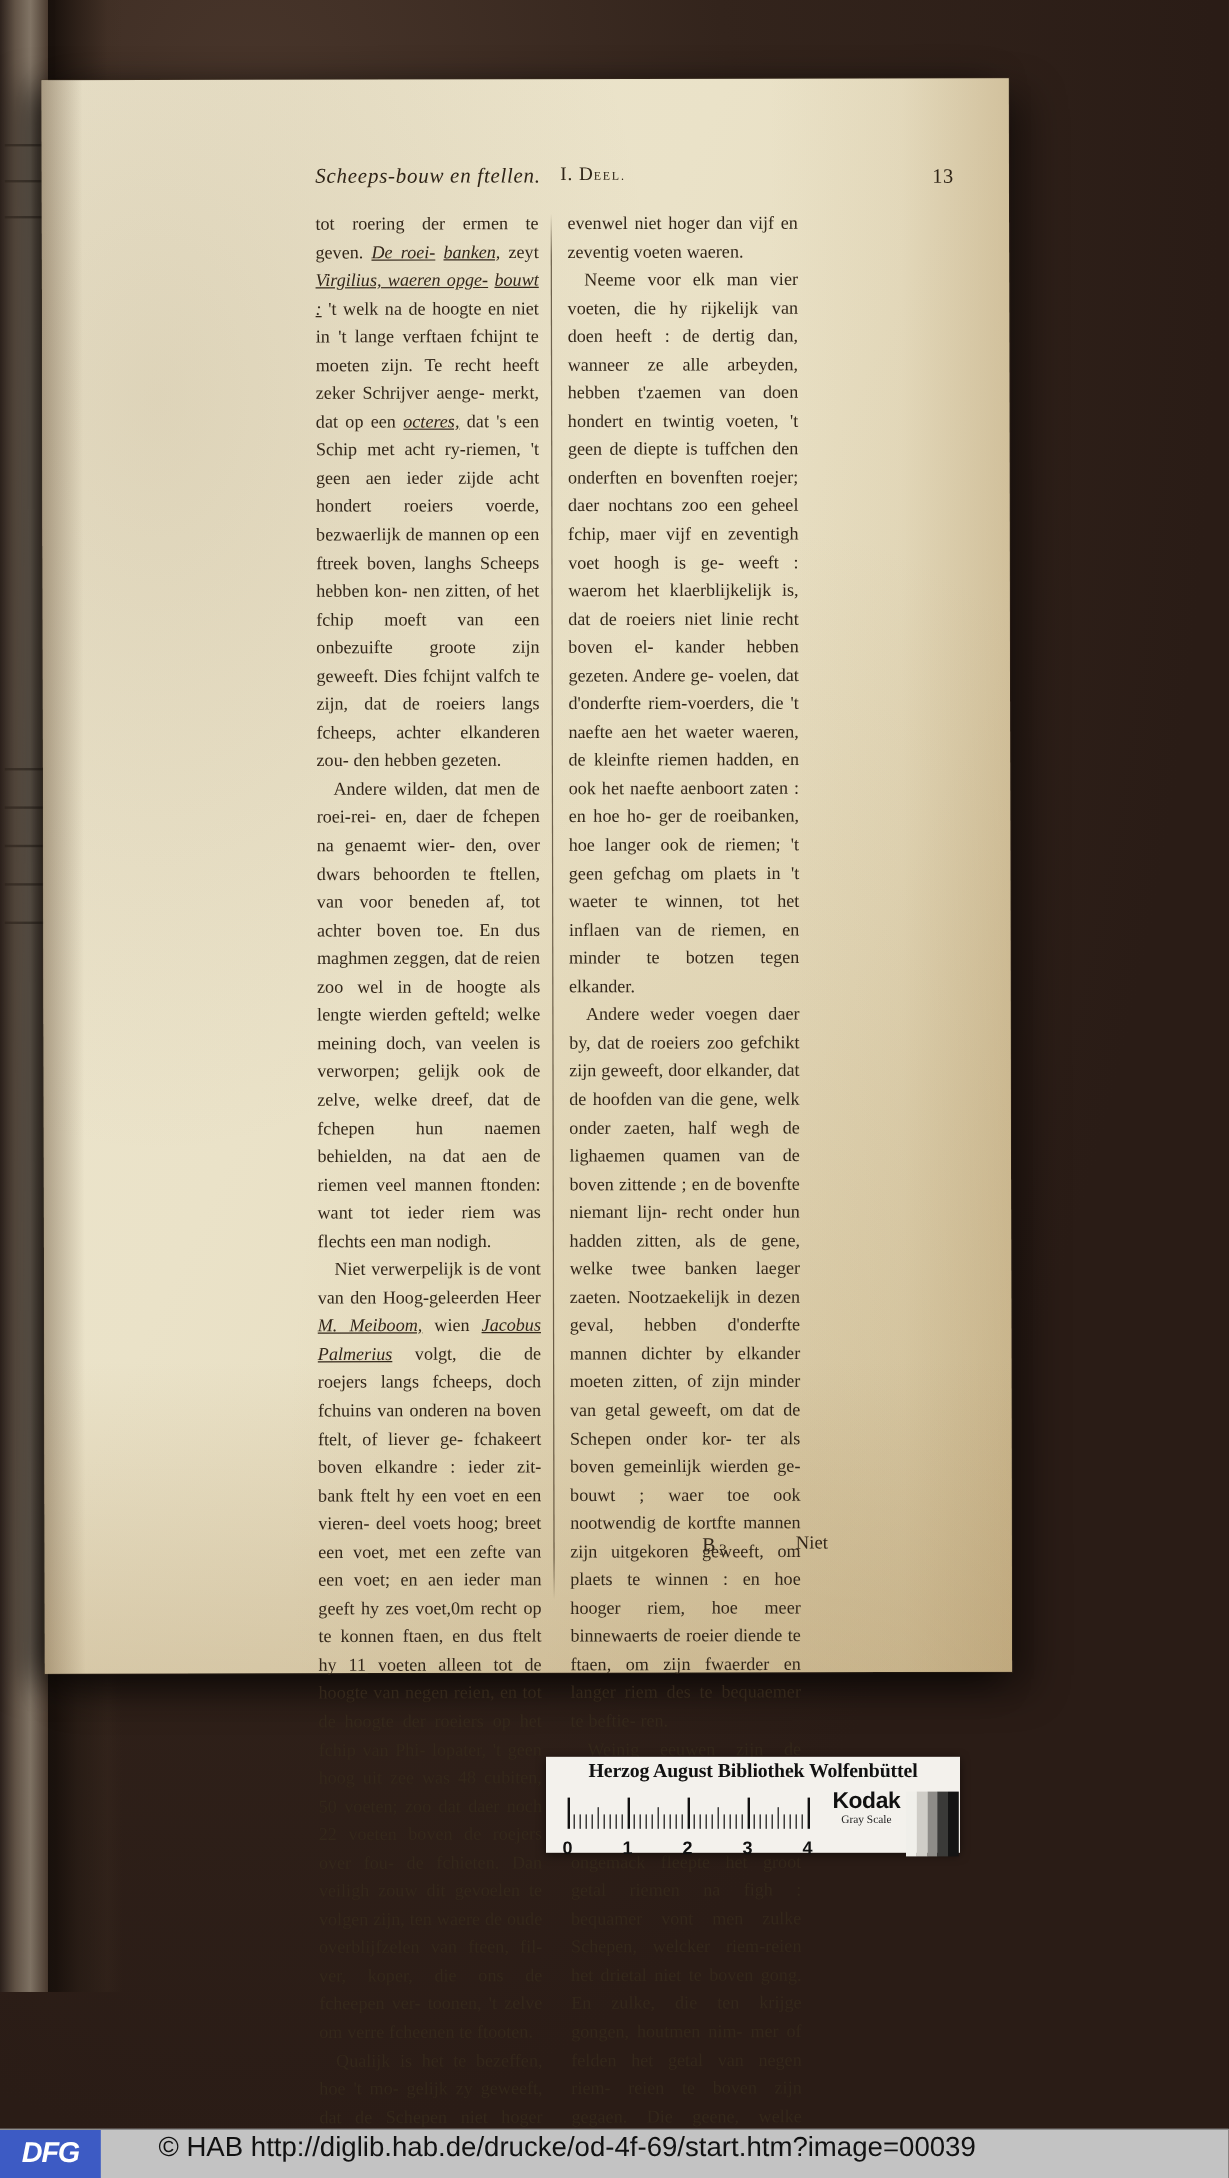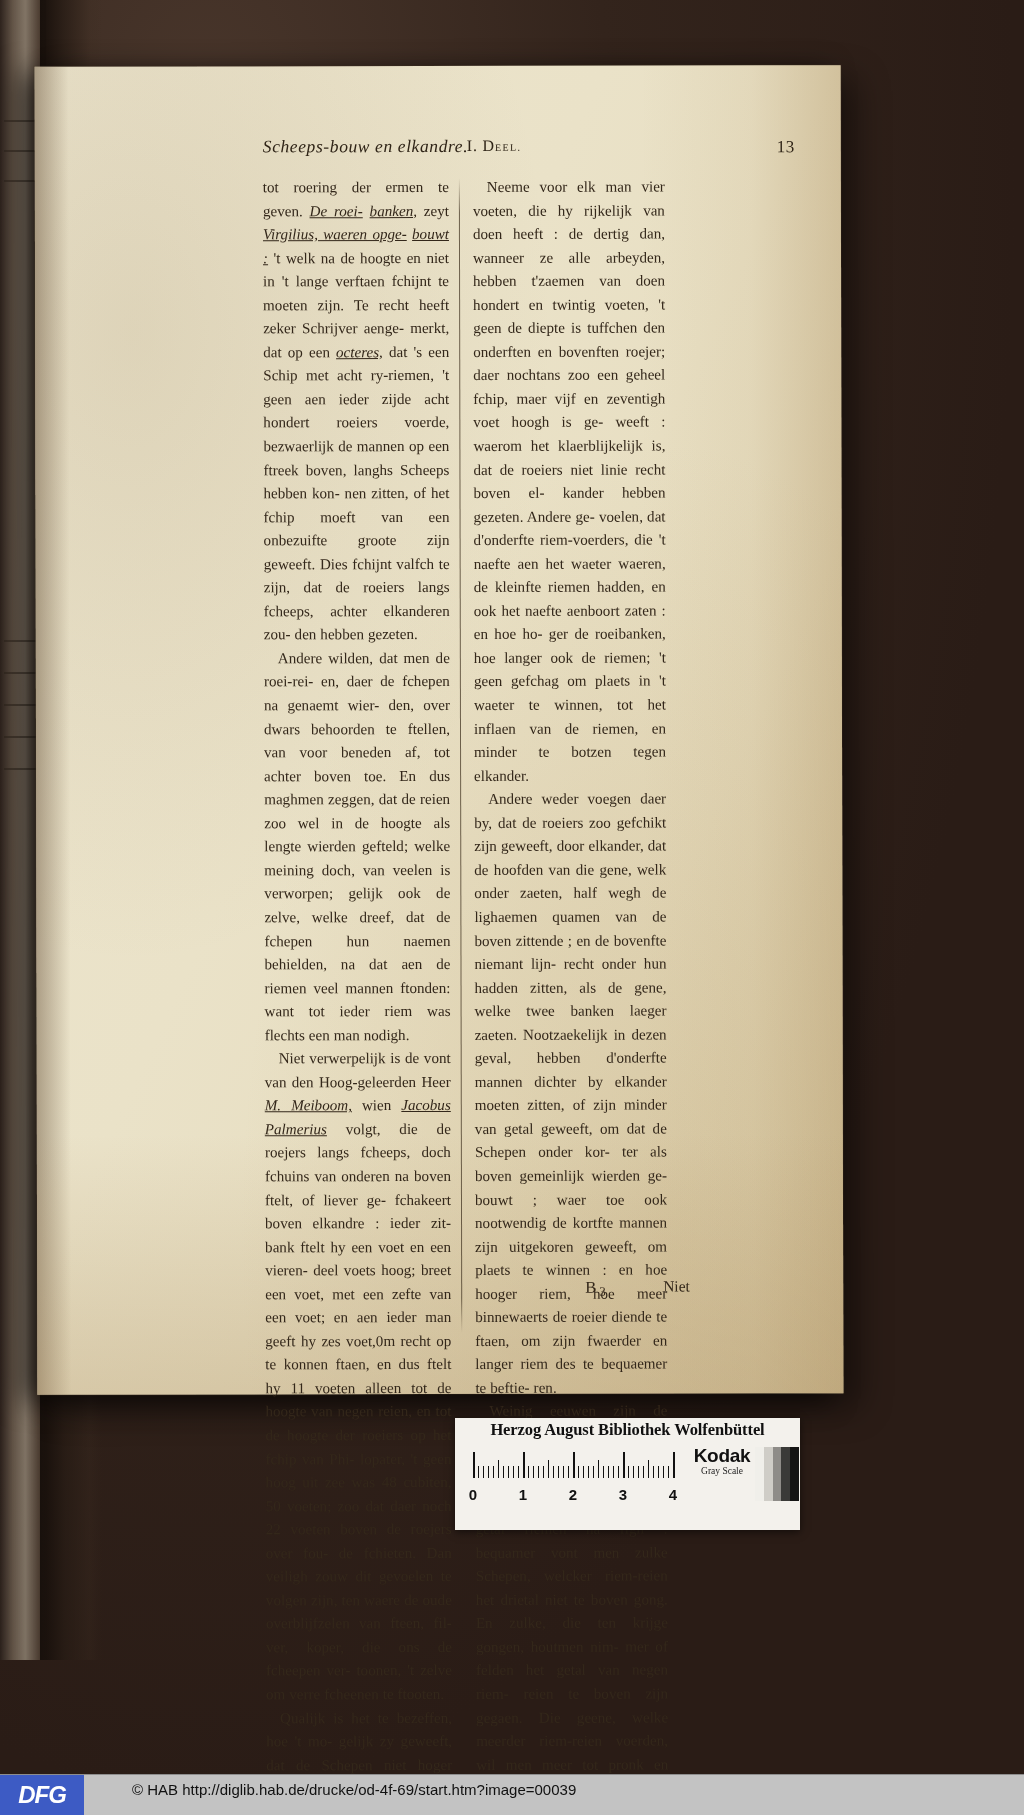--- a/index.html
+++ b/index.html
@@ -119,21 +119,21 @@
   #sig-mark{
     position:absolute;left:320px;top:0;font-size:16.5px;color:#33271a;letter-spacing:1px;
   }
   #sig-mark .num{font-size:13px;position:relative;top:3px;left:2px;}
   #catch-word{
     position:absolute;left:398px;top:0;font-size:15.5px;color:#33271a;
   }
 
   
   #target-card{
-    position:absolute;left:455px;top:1418px;width:345px;height:112px;
+    position:absolute;left:455px;top:1464px;width:345px;height:80px;
     background:#f3f1ec;
     box-shadow:0 2px 8px rgba(0,0,0,.55);
   }
   #target-title{
     position:absolute;left:0;top:2px;width:345px;
     text-align:center;
     font-family:"Liberation Serif",serif;
     font-weight:bold;font-size:16.5px;color:#111;
     letter-spacing:-0.1px;
   }
@@ -173,21 +173,21 @@
   }
   #dfg-text{
     font-family:"Liberation Sans",sans-serif;
     font-weight:bold;font-style:italic;font-size:24px;
     color:#ffffff;letter-spacing:-1px;
   }
   #footer-url{
     position:absolute;left:132px;top:0;height:28px;
     display:flex;align-items:center;
     font-family:"Liberation Sans",sans-serif;
-    font-size:15px;color:#111;
+    font-size:23px;color:#111;
   }
 </style>
 </head>
 <body>
 
 <div id="scan-surround">
 
   <div id="left-bleed">
     <div class="ghostline" style="top:120px"></div>
     <div class="ghostline" style="top:150px"></div>
@@ -200,35 +200,36 @@
   </div>
   <div id="gutter-shadow"></div>
 
   <div id="page">
 
     <div id="page-edge-dark"></div>
     <div id="page-stain-a"></div>
     <div id="page-stain-b"></div>
 
     <div id="running-head">
-      <div class="rh-title">Scheeps-bouw en elkandre.</div>
+      <div class="rh-title">Scheeps-bouw en ftellen.</div>
       <div class="rh-deel"><span>I. D</span><span class="sc">EEL.</span></div>
       <div class="rh-pageno">13</div>
     </div>
 
     <div id="col-rule"></div>
 
     <div class="col" id="col-left">
       <p>tot roering der ermen te geven. <i>De roei-</i> <i>banken,</i> zeyt <i>Virgilius, waeren opge-</i> <i>bouwt :</i> 't welk na de hoogte en niet in 't lange verftaen fchijnt te moeten zijn. Te recht heeft zeker Schrijver aenge- merkt, dat op een <i>octeres,</i> dat 's een Schip met acht ry-riemen, 't geen aen ieder zijde acht hondert roeiers voerde, bezwaerlijk de mannen op een ftreek boven, langhs Scheeps hebben kon- nen zitten, of het fchip moeft van een onbezuifte groote zijn geweeft. Dies fchijnt valfch te zijn, dat de roeiers langs fcheeps, achter elkanderen zou- den hebben gezeten.</p>
       <p class="ind">Andere wilden, dat men de roei-rei- en, daer de fchepen na genaemt wier- den, over dwars behoorden te ftellen, van voor beneden af, tot achter boven toe. En dus maghmen zeggen, dat de reien zoo wel in de hoogte als lengte wierden gefteld; welke meining doch, van veelen is verworpen; gelijk ook de zelve, welke dreef, dat de fchepen hun naemen behielden, na dat aen de riemen veel mannen ftonden: want tot ieder riem was flechts een man nodigh.</p>
       <p class="ind">Niet verwerpelijk is de vont van den Hoog-geleerden Heer <i>M. Meiboom,</i> wien <i>Jacobus Palmerius</i> volgt, die de roejers langs fcheeps, doch fchuins van onderen na boven ftelt, of liever ge- fchakeert boven elkandre : ieder zit- bank ftelt hy een voet en een vieren- deel voets hoog; breet een voet, met een zefte van een voet; en aen ieder man geeft hy zes voet,0m recht op te konnen ftaen, en dus ftelt hy 11 voeten alleen tot de hoogte van negen reien, en tot de hoogte der roeiers op het fchip van Phi- lopater, 't geen hoog uit zee was 48 cubiten, 50 voeten; zoo dat daer noch 22 voeten boven de roejers over fou- de fchieten. Dan veiligh zouw dit gevoelen te volgen zijn, ten waere de oude overblijfzelen van fteen, fil- ver, koper, die ons de fcheepen ver- toonen, 't zelve om verre fcheenen te ftooten.</p>
       <p class="ind">Qualijk is het te bezeffen, hoe 't mo- gelijk zy geweeft, dat de Schepen niet hoger opgebouwt zijn geweeft, indien de roejers recht boven elkander hebben gezeten; voornamelijk in die fchepen, welke dertig roei-banken hadden, en</p>
     </div>
 
     <div class="col" id="col-right">
+      <p>evenwel niet hoger dan vijf en zeventig voeten waeren.</p>
       <p class="ind">Neeme voor elk man vier voeten, die hy rijkelijk van doen heeft : de dertig dan, wanneer ze alle arbeyden, hebben t'zaemen van doen hondert en twintig voeten, 't geen de diepte is tuffchen den onderften en bovenften roejer; daer nochtans zoo een geheel fchip, maer vijf en zeventigh voet hoogh is ge- weeft : waerom het klaerblijkelijk is, dat de roeiers niet linie recht boven el- kander hebben gezeten. Andere ge- voelen, dat d'onderfte riem-voerders, die 't naefte aen het waeter waeren, de kleinfte riemen hadden, en ook het naefte aenboort zaten : en hoe ho- ger de roeibanken, hoe langer ook de riemen; 't geen gefchag om plaets in 't waeter te winnen, tot het inflaen van de riemen, en minder te botzen tegen elkander.</p>
       <p class="ind">Andere weder voegen daer by, dat de roeiers zoo gefchikt zijn geweeft, door elkander, dat de hoofden van die gene, welk onder zaeten, half wegh de lighaemen quamen van de boven zittende ; en de bovenfte niemant lijn- recht onder hun hadden zitten, als de gene, welke twee banken laeger zaeten. Nootzaekelijk in dezen geval, hebben d'onderfte mannen dichter by elkander moeten zitten, of zijn minder van getal geweeft, om dat de Schepen onder kor- ter als boven gemeinlijk wierden ge- bouwt ; waer toe ook nootwendig de kortfte mannen zijn uitgekoren geweeft, om plaets te winnen : en hoe hooger riem, hoe meer binnewaerts de roeier diende te ftaen, om zijn fwaerder en langer riem des te bequaemer te beftie- ren.</p>
       <p class="ind">Weinig eeuwen zijn de Schepen, die een zeer groot getal van roei-dreven voerden, in gebruike geweeft. Veel ongemack fleepte het groot getal riemen na figh : bequamer vont men zulke Schepen, welcker riem-reien het drietal niet te boven gong. En zulke, die ten krijge gongen, houtmen nim- mer of felden het getal van negen riem- reien te boven zijn gegaen. Die geene, welke meerder riem-reien voerden, wil men meer tot pronk en grootsheit, als tot krijgs-gebruik gebouwt geweeft te zijn.</p>
     </div>
 
 
     <div id="signature">
       <div id="sig-mark"><span>B</span><span class="num">3</span></div>
       <div id="catch-word">Niet</div>
     </div>

